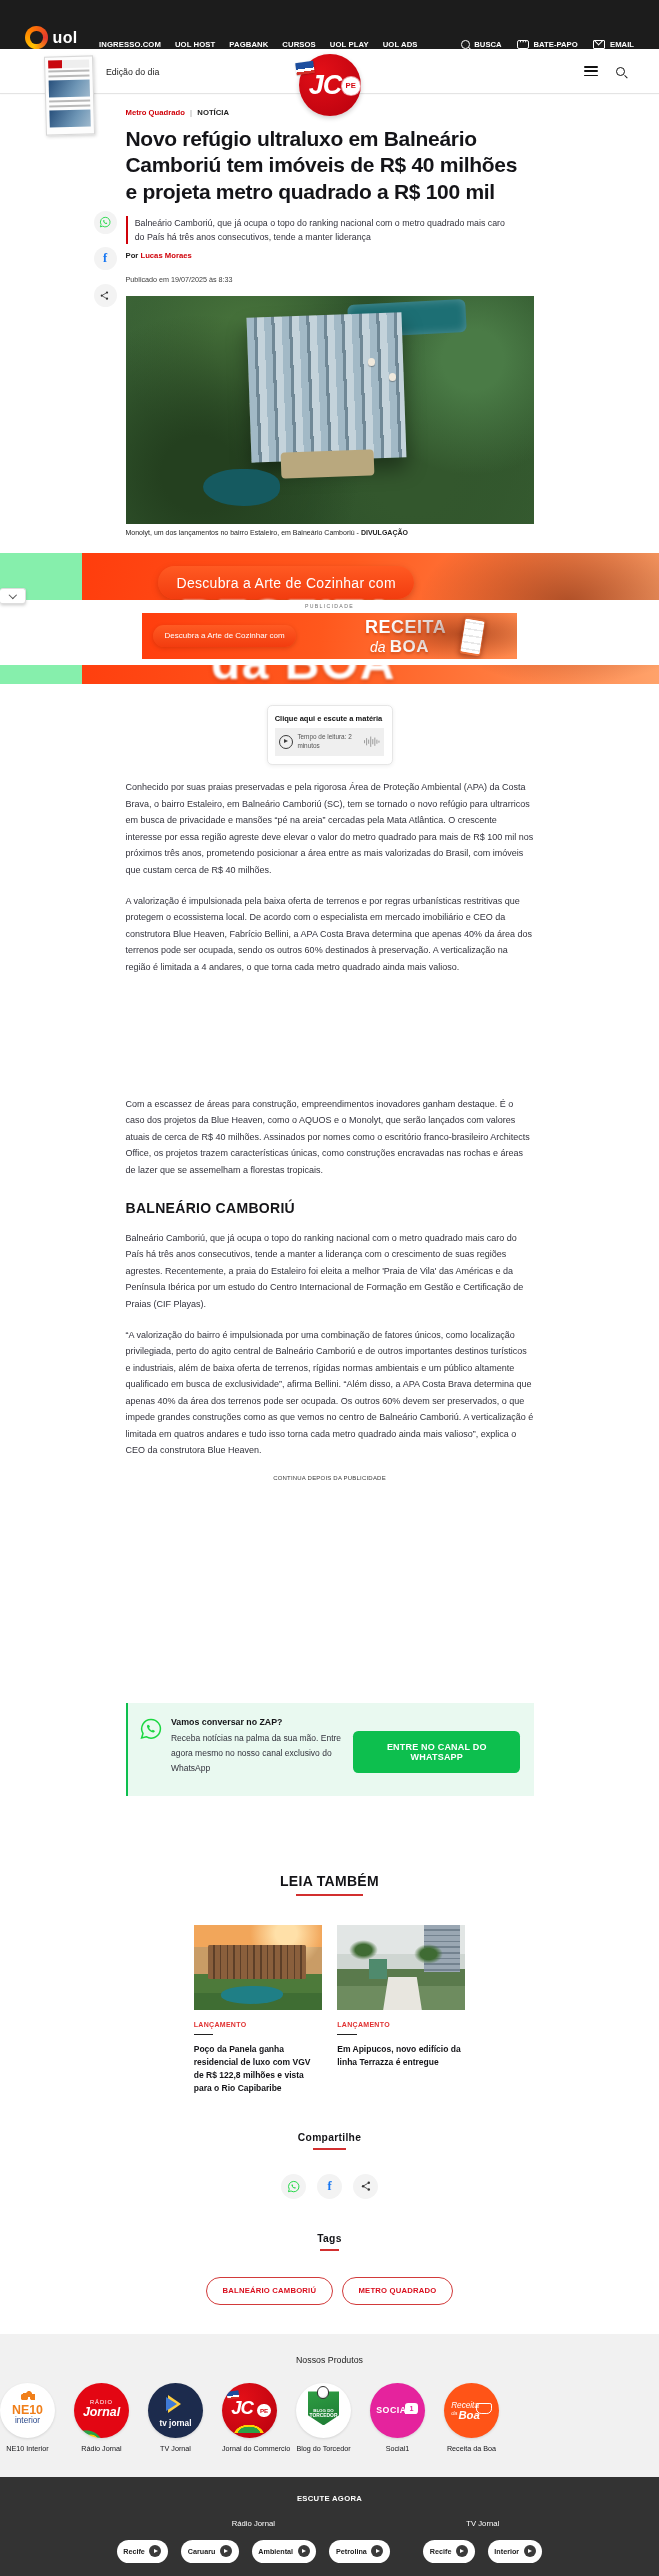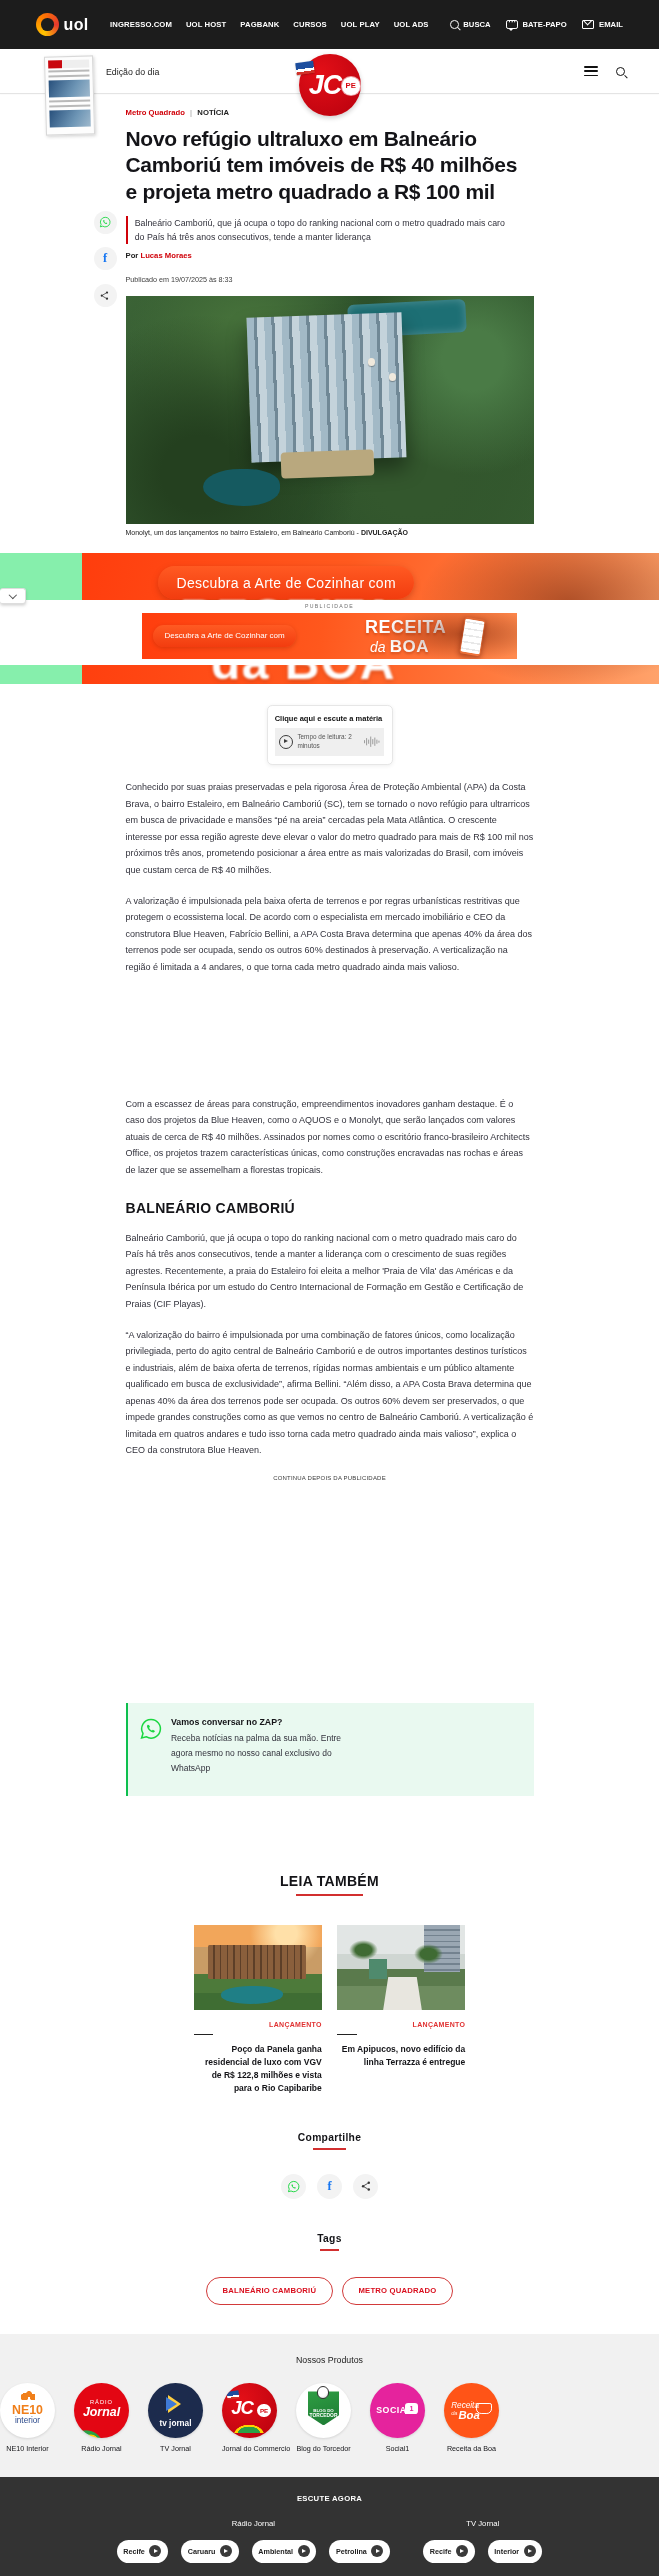--- a/index.html
+++ b/index.html
@@ -1,19 +1,19 @@
 <!DOCTYPE html>
 <html style="font-size:8.2px"><head>
 <meta charset="utf-8">
 <style>
   html,body{margin:0;padding:0;background:#fff}
   .page{width:659px;font-family:"Liberation Sans",sans-serif;color:#32323c;position:relative;overflow:hidden}
 
   
-  .uol-bar{height:49px;background:#1c1c1c;display:flex;align-items:center;padding:0 36px;box-sizing:border-box;color:#fff}
+  .uol-bar{height:49px;background:#1c1c1c;display:flex;align-items:flex-end;padding:0 25px;box-sizing:border-box;color:#fff}
   .uol-logo{display:flex;align-items:center;gap:4.6px;margin-right:21.6px}
   .uol-circle{width:23px;height:23px;border-radius:50%;background:conic-gradient(from 200deg,#ffc400,#ff7a00 35%,#e6382e 70%,#ffc400);position:relative}
   .uol-circle::after{content:"";position:absolute;inset:5.2px;border-radius:50%;background:#1c1c1c}
   .uol-word{font-size:16px;font-weight:800;letter-spacing:0.3px}
   .uol-links{display:flex;gap:14px;font-size:7.7px;font-weight:700;letter-spacing:0.1px}
   .uol-links span{cursor:pointer;white-space:nowrap}
   .uol-right{margin-left:auto;display:flex;gap:15.5px;align-items:center;font-size:7.7px;font-weight:700}
   .uol-right .item{display:flex;align-items:center;gap:4.6px;cursor:pointer}
   .ico-search{width:6.7px;height:6.7px;border:1px solid #fff;border-radius:50%;position:relative;display:inline-block}
   .ico-search::after{content:"";position:absolute;width:3.6px;height:1px;background:#fff;transform:rotate(45deg);right:-3.1px;bottom:-1.5px}
@@ -110,21 +110,21 @@
   .zap-icon{flex:none;width:24px;height:24px}
   .zap-texts{width:193px}
   .zap-title{font-weight:800;font-size:8.8px;color:#141418;margin-bottom:4.1px}
   .zap-body{font-size:8.5px;line-height:1.75;color:#32323c}
   .zap-btn{margin-left:auto;align-self:flex-start;margin-top:14.4px;background:#0dbf4e;color:#fff;font-weight:800;font-size:9px;padding:10.8px 13.4px;border-radius:5.2px;letter-spacing:0.2px;border:none;cursor:pointer;font-family:"Liberation Sans",sans-serif}
 
   
   .related{margin-top:77px;text-align:center}
   .sec-heading{font-size:14px;font-weight:800;letter-spacing:0.3px;color:#141418;margin:0}
   .red-underline{height:2.1px;background:#d22f2f;margin:5.2px auto 0}
-  .cards{display:flex;justify-content:center;gap:15.5px;margin-top:29px;text-align:right}
+  .cards{display:flex;justify-content:center;gap:15.5px;margin-top:29px;text-align:left}
   .card{width:128px;cursor:pointer}
   .card-img{width:128px;height:85px;position:relative;overflow:hidden}
   .img-sunset{background:radial-gradient(circle at 72% 10%,#ffe0a8 0 9%,rgba(0,0,0,0) 30%),linear-gradient(180deg,#f2a65a 0 26%,#c99c66 26% 58%,#4d7a3a 58% 80%,#3f6d33 80%)}
   .img-sunset .blk{position:absolute;left:14.4px;top:19.6px;width:98px;height:34px;background:repeating-linear-gradient(90deg,#8a5f3c 0 5.2px,#5d3f28 5.2px 6.7px),#7a5435;border-radius:1.5px}
   .img-sunset .pool{position:absolute;left:27px;top:61px;width:62px;height:17.5px;background:#1f7f86;border-radius:50% 45% 55% 50%}
   .img-entry{background:linear-gradient(180deg,#e2e6e5 0 34%,#cfd6d2 34% 52%,#5a7a4c 52% 72%,#6e8c5f 72%)}
   .img-entry .tower{position:absolute;right:5.2px;top:0;width:36px;height:47px;background:repeating-linear-gradient(#9aa7b3 0 4.1px,#73828f 4.1px 5.7px)}
   .img-entry .palm1,.img-entry .palm2{position:absolute;width:29px;height:20.6px;background:radial-gradient(ellipse,#3f6b33 40%,rgba(0,0,0,0) 70%)}
   .img-entry .palm1{left:11.3px;top:14.4px}.img-entry .palm2{left:77px;top:18.5px}
   .img-entry .path{position:absolute;left:49px;top:47px;width:33px;height:39px;background:#e8e6df;transform:perspective(62px) rotateX(30deg)}
@@ -359,20 +359,21 @@
 
     <div class="zap-box">
       <svg class="zap-icon" width="24" height="24" viewBox="0 0 24 24">
         <path d="M12 2.5a9.3 9.3 0 0 0-8 14L2.6 21l4.6-1.3A9.3 9.3 0 1 0 12 2.5z" fill="none" stroke="#1bd741" stroke-width="1.5"></path>
         <path d="M8.6 7.6c-.5.5-.8 1.2-.6 2 .3 1.6 1.4 3.3 2.8 4.4 1 .8 2.3 1.4 3.3 1.4.6 0 1.3-.4 1.6-1l.2-.5-2-1.2-.9.9c-1.2-.5-2.4-1.7-2.9-2.9l.9-.9-1.2-2-.5.2c-.3.1-.5.3-.7.6z" fill="#1bd741"></path>
       </svg>
       <div class="zap-texts">
         <div class="zap-title">Vamos conversar no ZAP?</div>
         <div class="zap-body">Receba notícias na palma da sua mão. Entre agora mesmo no nosso canal exclusivo do WhatsApp</div>
       </div>
+      <button class="zap-btn">ENTRE NO CANAL DO WHATSAPP</button>
     </div>
 
   </div>
 
   <div class="related">
     <h3 class="sec-heading">LEIA TAMBÉM</h3>
     <div class="red-underline" style="width:67px"></div>
     <div class="cards">
       <div class="card">
         <div class="card-img img-sunset">

